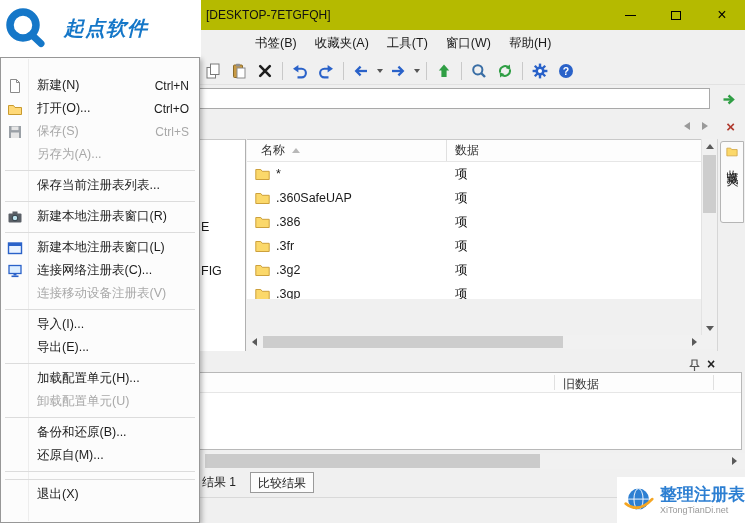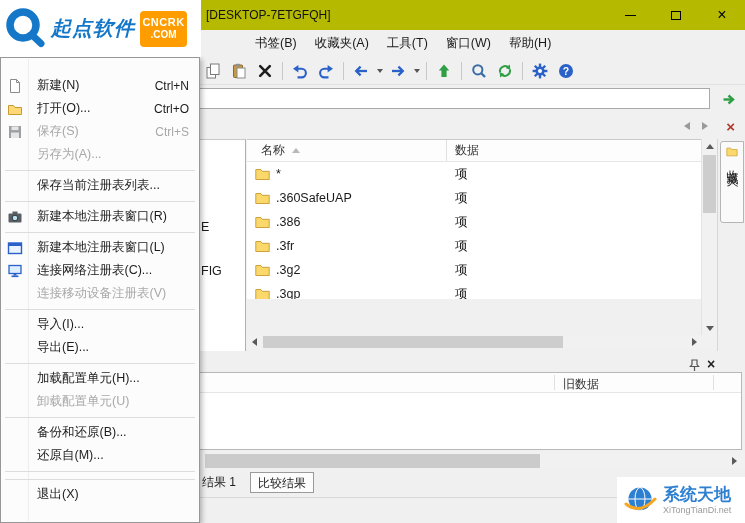--- a/index.html
+++ b/index.html
@@ -114,21 +114,21 @@
     font-size:12.5px;color:#1c1c1c;white-space:nowrap}
   .mi.disabled{color:#a8a8a8}
   .mico{position:absolute;left:5px;top:3px;width:17px;height:17px;display:flex;align-items:center;justify-content:center}
   .mshort{margin-left:auto;font-size:12px}
   .msep{height:8px;position:relative}
   .msep::after{content:"";position:absolute;left:4px;right:4px;top:3.5px;height:1px;background:#dcdcdc}
 
   
   .logo-top{position:absolute;left:0;top:0;width:201px;height:57px;background:#fff;z-index:60;
     display:flex;align-items:center;padding-left:4px}
-  .brand-top{color:#1577c8;font-size:20px;font-weight:bold;font-style:italic;margin-left:3px;letter-spacing:1px;white-space:nowrap}
+  .brand-top{color:#1577c8;font-size:20px;font-weight:bold;font-style:italic;margin-left:16px;letter-spacing:1px;white-space:nowrap}
   .badge{margin-left:5px;background:#ff9c00;border-radius:4px;color:#fff;width:47px;height:36px;
     display:flex;flex-direction:column;align-items:center;justify-content:center;font-weight:bold;flex:0 0 auto}
   .badge .l1{font-size:11px;letter-spacing:.5px;line-height:1.2}
   .badge .l2{font-size:10px;line-height:1.2}
   .logo-bottom{position:absolute;left:617px;top:477px;width:128px;height:46px;background:#fff;z-index:60;
     display:flex;align-items:center;padding-left:6px;gap:6px}
   .wtxt{display:flex;flex-direction:column}
   .wb{color:#2d7fd2;font-size:17px;font-weight:bold;line-height:1.15;white-space:nowrap}
   .wd{color:#999;font-size:9px;white-space:nowrap}
 </style>
@@ -501,32 +501,28 @@
       <span class="mlabel">退出(X)</span>
     </div>
   </div>
 
   <div class="logo-top">
     <svg width="44" height="46" viewBox="0 0 44 46">
         <circle cx="19" cy="19" r="13" fill="none" stroke="#1577c8" stroke-width="7.5"></circle>
         <path d="M28 29 L37 37.5" stroke="#1577c8" stroke-width="7" stroke-linecap="round"></path>
       </svg>
     <span class="brand-top">起点软件</span>
-    <span class="badge">
-      <span class="l1">CNCRK</span>
-      <span class="l2">.COM</span>
-    </span>
   </div>
 
   <div class="logo-bottom">
     <svg width="34" height="34" viewBox="0 0 34 34">
         <circle cx="17" cy="16" r="11.5" fill="#2d7fd2"></circle>
         <ellipse cx="17" cy="16" rx="5" ry="11.5" fill="none" stroke="#fff" stroke-width="1"></ellipse>
         <line x1="5.5" y1="16" x2="28.5" y2="16" stroke="#fff" stroke-width="1"></line>
         <path d="M3 21 q14 11 29 -5" fill="none" stroke="#f5a623" stroke-width="3" stroke-linecap="round"></path>
       </svg>
     <span class="wtxt">
-      <span class="wb">系统天地</span>
+      <span class="wb">整理注册表</span>
       <span class="wd">XiTongTianDi.net</span>
     </span>
   </div>
 
 </div>
 
 </body></html>

